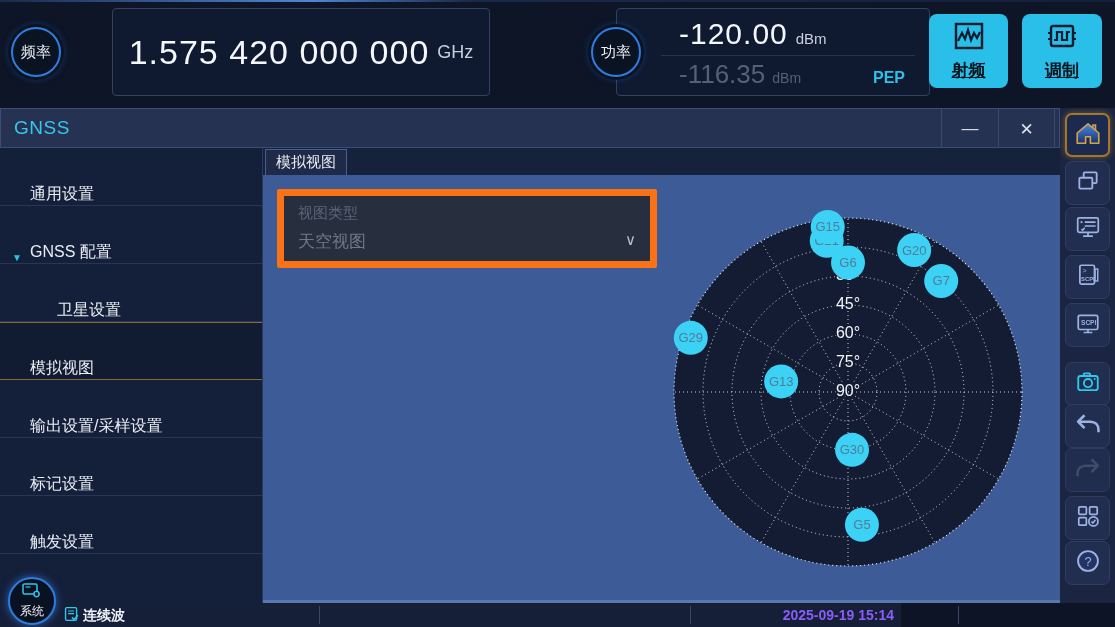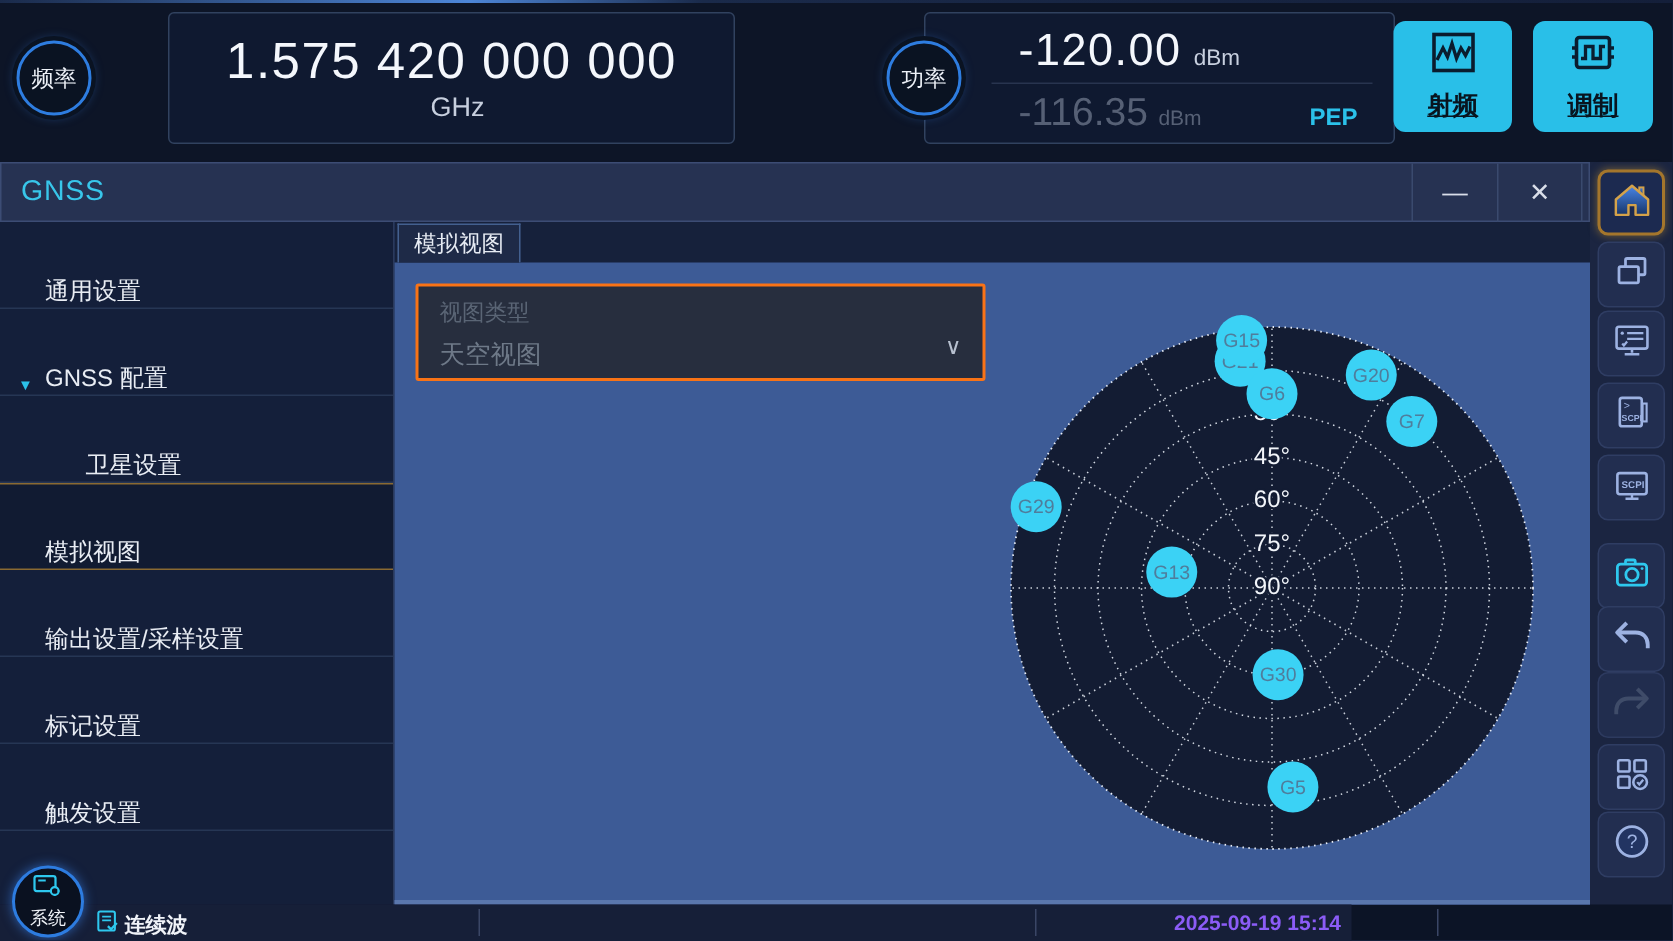--- a/index.html
+++ b/index.html
@@ -4,21 +4,21 @@
 <style>
   * { margin:0; padding:0; box-sizing:border-box; }
   html,body { width:1115px; height:627px; background:#0c1426; overflow:hidden;
     font-family:"Liberation Sans","DejaVu Sans",sans-serif; }
   #screen { position:relative; width:1115px; height:627px; background:#0c1426; }
 
   
   #topbar { position:absolute; left:0; top:0; width:1115px; height:108px; background:#0d1527; }
   #topbar::before { content:""; position:absolute; left:0; top:0; width:100%; height:2px;
     background:linear-gradient(90deg, #1a2a4a 0%, #4d86d8 28%, #1a2a4a 42%, #141f3a 100%); }
-  .val-box { position:absolute; background:#0f1930; border:1px solid #31425f; border-radius:4px;flex-direction:column; }
+  .val-box { position:absolute; background:#0f1930; border:1px solid #31425f; border-radius:4px; }
   #freq-box { left:112px; top:8px; width:378px; height:88px; display:flex; align-items:center; justify-content:center; }
   #pow-box { left:616px; top:8px; width:314px; height:88px; padding:6px 14px 6px 44px; }
   .badge { position:absolute; width:50px; height:50px; border-radius:50%; background:#0a1322;
     border:2px solid #2e7de0; box-shadow:0 0 0 3px #0a1322, 0 0 8px rgba(60,140,255,.55);
     display:flex; align-items:center; justify-content:center; color:#eef2f8; font-size:15px; z-index:3; }
   #freq-badge { left:11px; top:27px; }
   #pow-badge { left:591px; top:27px; }
   .big-val { color:#f4f7fc; font-size:34px; font-weight:500; letter-spacing:1px; }
   .unit { color:#c7cfde; font-size:18px; margin-left:8px; }
   .pow-row1 { display:flex; align-items:baseline; padding-left:18px; padding-top:2px;
@@ -55,22 +55,22 @@
   .menu-item .arrow { position:absolute; left:12px; color:#2bc1e9; font-size:10px; }
   .menu-item.selected { background:#111b32; border-top:1px solid #8a6a32; border-bottom:1px solid #8a6a32; }
 
   
   #main-panel { position:absolute; left:263px; top:40px; width:797px; height:455px;
     background:#3d5b96; border-bottom:3px solid #5a77ad; }
   #tab-row { position:absolute; left:0; top:0; width:797px; height:27px; background:#16213b; }
   #tab-sim { position:absolute; left:2px; top:1px; height:26px; padding:0 10px; background:#1e2a47;
     border:1px solid #43608f; border-bottom:none; color:#e6ebf3; font-size:15px;
     display:flex; align-items:center; cursor:pointer; }
-  #view-type { position:absolute; left:14px; top:41px; width:380px; height:65px; background:#272e3e;
-    border:2px solid #f97316; border-radius:2px; padding:8px 14px; cursor:pointer; }
+  #view-type { position:absolute; left:14px; top:41px; width:380px; height:79px; background:#272e3e;
+    border:7px solid #f97316; border-radius:2px; padding:8px 14px; cursor:pointer; }
   #view-type .vt-label { color:#5a6575; font-size:15px; }
   #view-type .vt-value { color:#6e7988; font-size:17px; margin-top:7px; }
   #view-type .chev { position:absolute; right:14px; bottom:12px; color:#b7c0cf; font-size:15px; }
   #sky-view-chart { position:absolute; left:400px; top:59px; }
 
   
   #right-col { position:absolute; left:1060px; top:108px; width:55px; height:495px; background:#1b2541; }
   .tool-btn { position:absolute; left:5px; width:45px; height:44px; background:#222e50;
     border:1px solid #2f3d63; border-radius:7px; display:flex; align-items:center; justify-content:center; cursor:pointer; }
   .tool-btn.active { border:2px solid #a4762c; box-shadow:0 0 6px rgba(200,150,50,.5); background:#1c2a50; }

